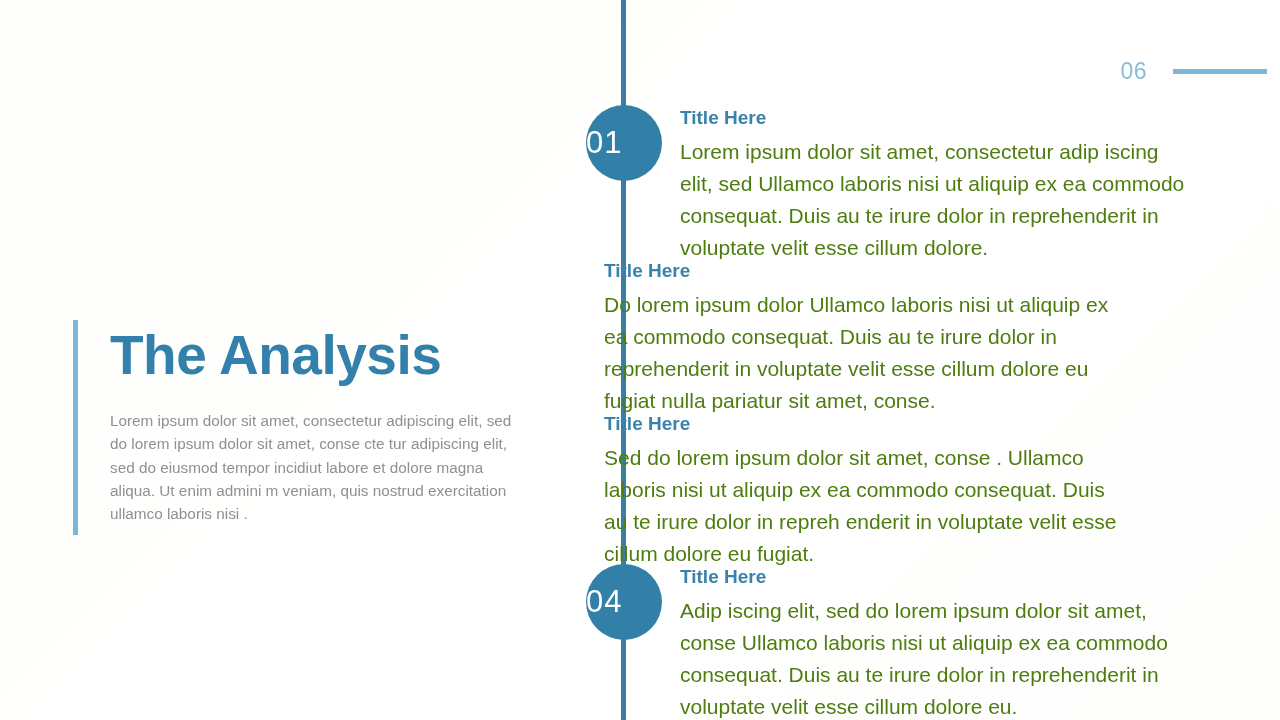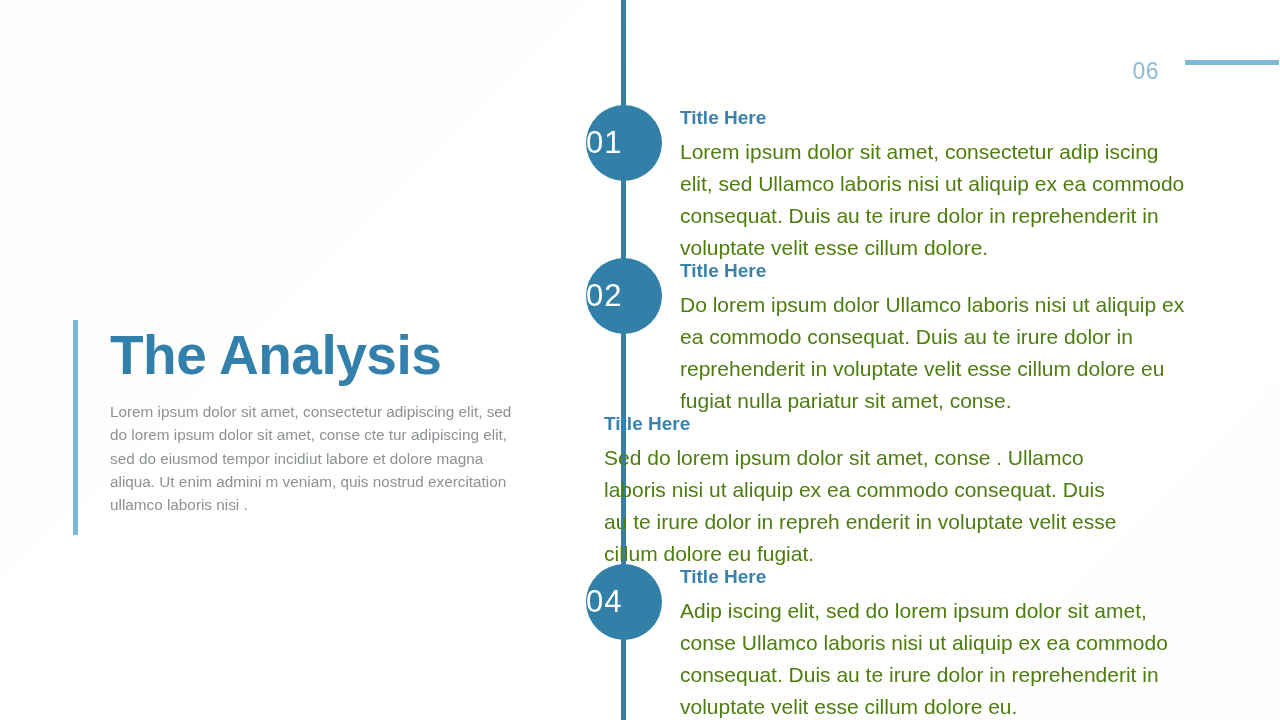--- a/index.html
+++ b/index.html
@@ -17,22 +17,22 @@
   }
   
   .tint-wash {
     position:absolute; left:0; top:0; width:1280px; height:720px;
     background:linear-gradient(135deg,#fdfefb 0%,#ffffff 55%,#fdfefc 100%);
     pointer-events:none;
   }
 
   
   .pagenum-wrap {
-    position:absolute; top:60px; right:1px;
-    display:flex; gap:0px;
+    position:absolute; top:60px; right:13px;
+    display:flex; align-items:center; gap:0px;
   }
   .pagenum {
     font-size:23px;
     font-weight:400;
     color:#8bbcd6;
     letter-spacing:0.5px;
     line-height:1;
     padding-right:26px;
   }
   .pagenum-rule {
@@ -58,21 +58,21 @@
   }
   .slide-title {
     font-size:55px;
     font-weight:700;
     color:#3280ab;
     letter-spacing:-0.5px;
     line-height:1.0;
     margin-top:8px;
   }
   .left-body {
-    margin-top:17px;
+    margin-top:26px;
     font-size:15.3px;
     line-height:1.52;
     color:#8c9196;
     max-width:420px;
   }
 
   
   .timeline-axis {
     position:absolute;
     left:621px; top:0;
@@ -151,23 +151,20 @@
       <div class="tl-circle">
         <span>01</span>
       </div>
       <div class="tl-text">
         <div class="tl-title">Title Here</div>
         <div class="tl-desc">Lorem ipsum dolor sit amet, consectetur  adip iscing elit, sed Ullamco laboris nisi ut aliquip ex ea commodo  consequat. Duis au te irure dolor in reprehenderit in voluptate velit esse cillum dolore.</div>
       </div>
     </div>
 
     <div class="tl-item" style="top:258px;">
-      <div class="tl-circle">
-        <span>02</span>
-      </div>
       <div class="tl-text">
         <div class="tl-title">Title Here</div>
         <div class="tl-desc">Do lorem ipsum dolor Ullamco laboris nisi ut aliquip ex ea commodo consequat. Duis au te irure dolor in reprehenderit in voluptate velit esse cillum dolore eu fugiat nulla pariatur sit amet, conse.</div>
       </div>
     </div>
 
     <div class="tl-item" style="top:411px;">
       <div class="tl-text">
         <div class="tl-title">Title Here</div>
         <div class="tl-desc">Sed do lorem ipsum dolor sit amet, conse . Ullamco laboris nisi ut aliquip ex ea commodo  consequat. Duis au te irure dolor in repreh enderit in voluptate velit esse cillum dolore eu fugiat.</div>

